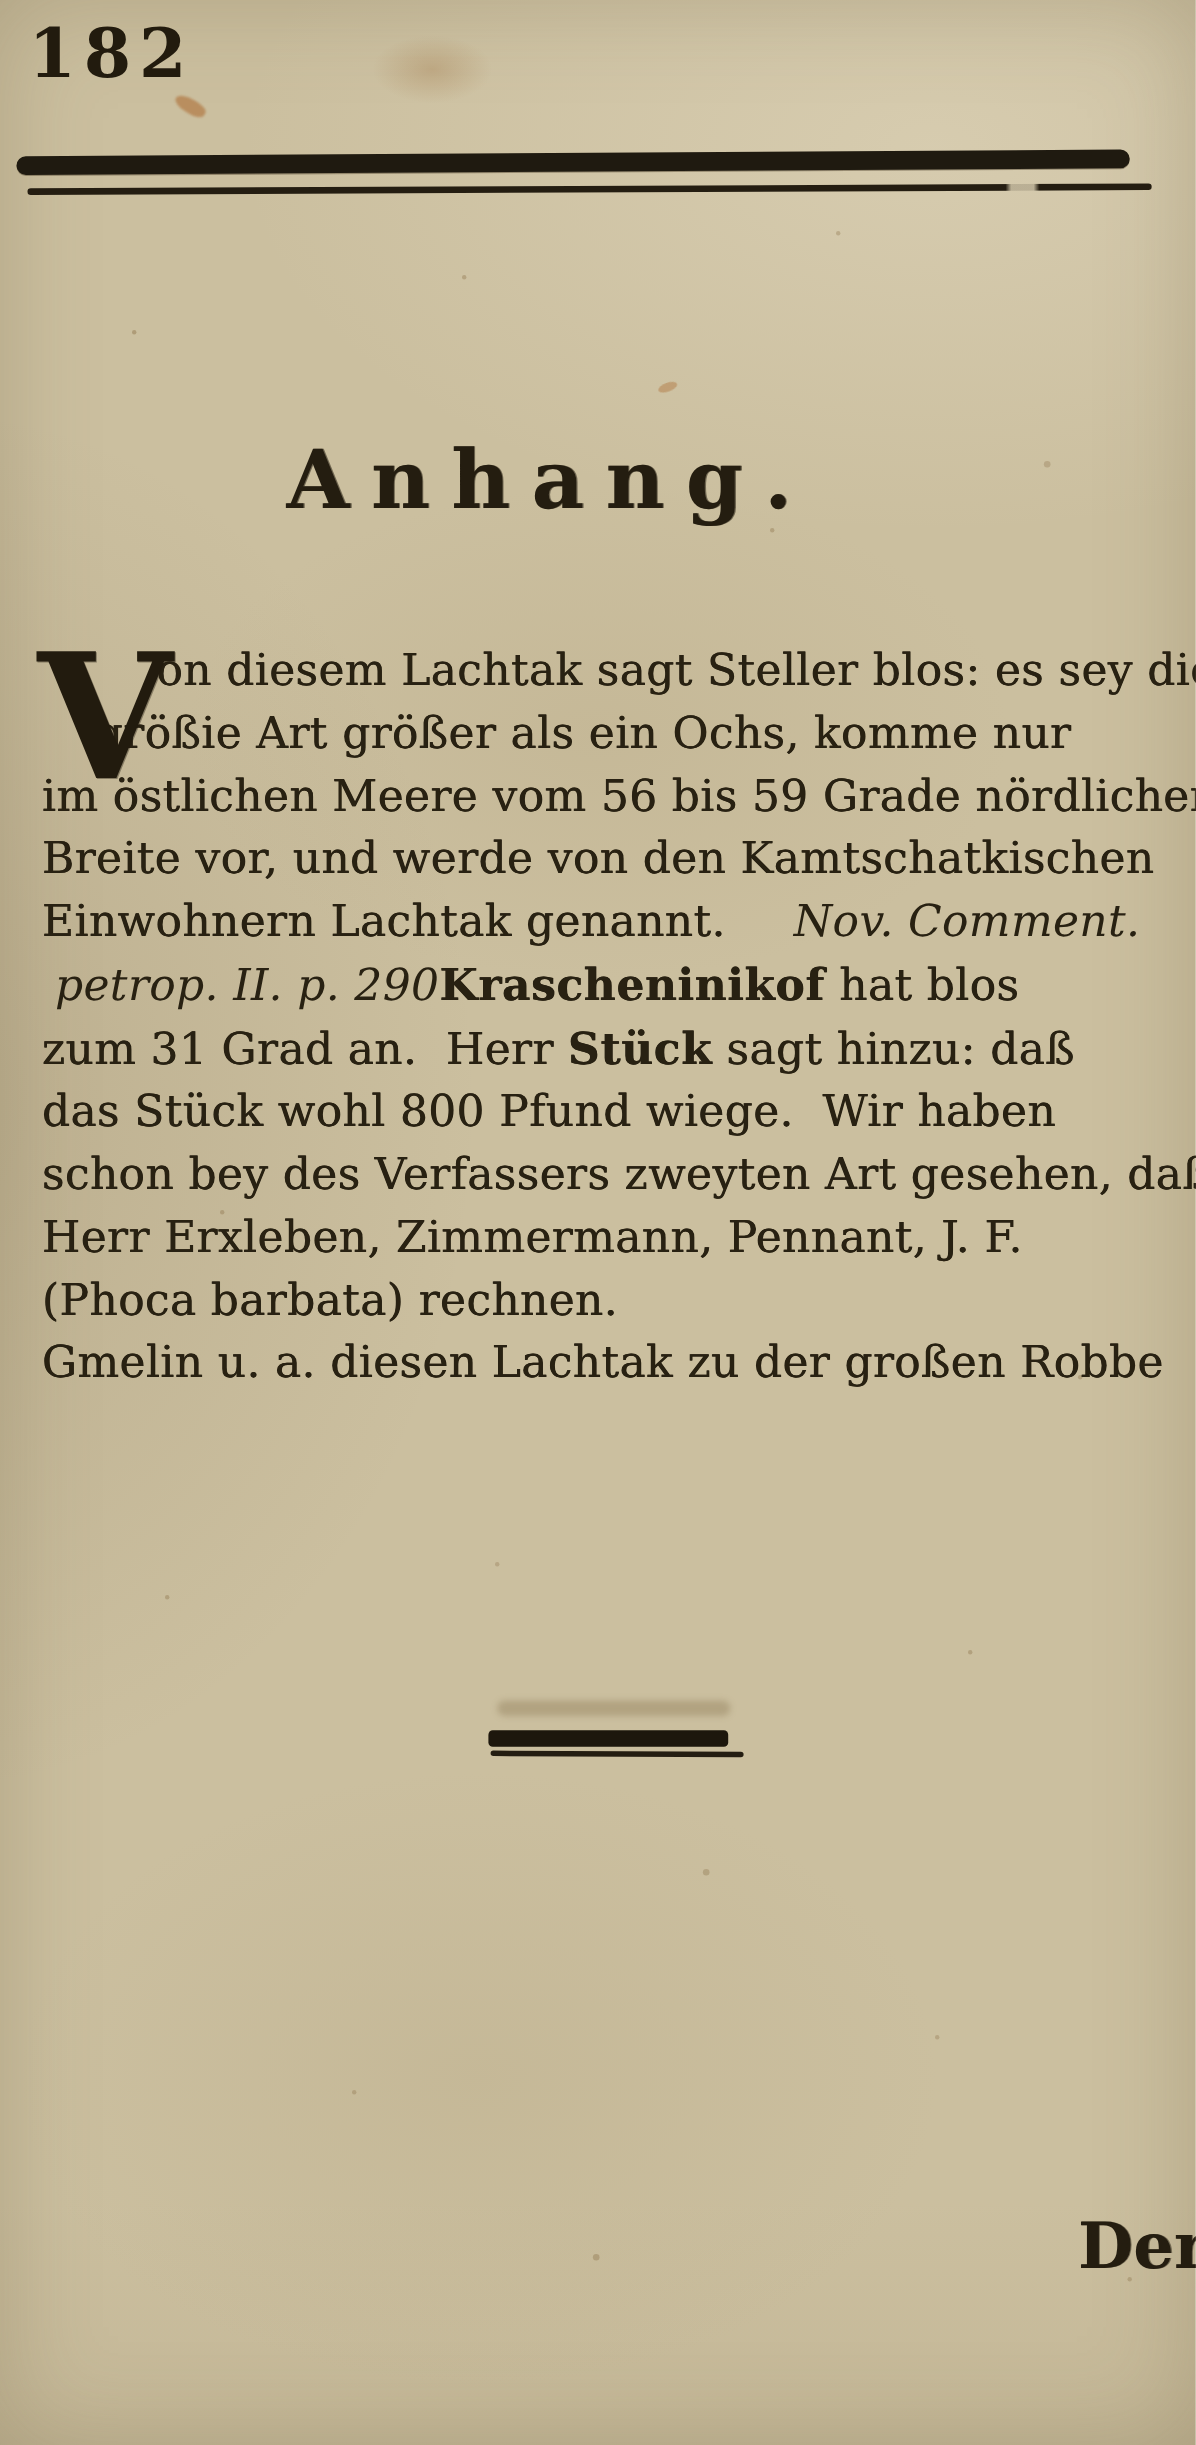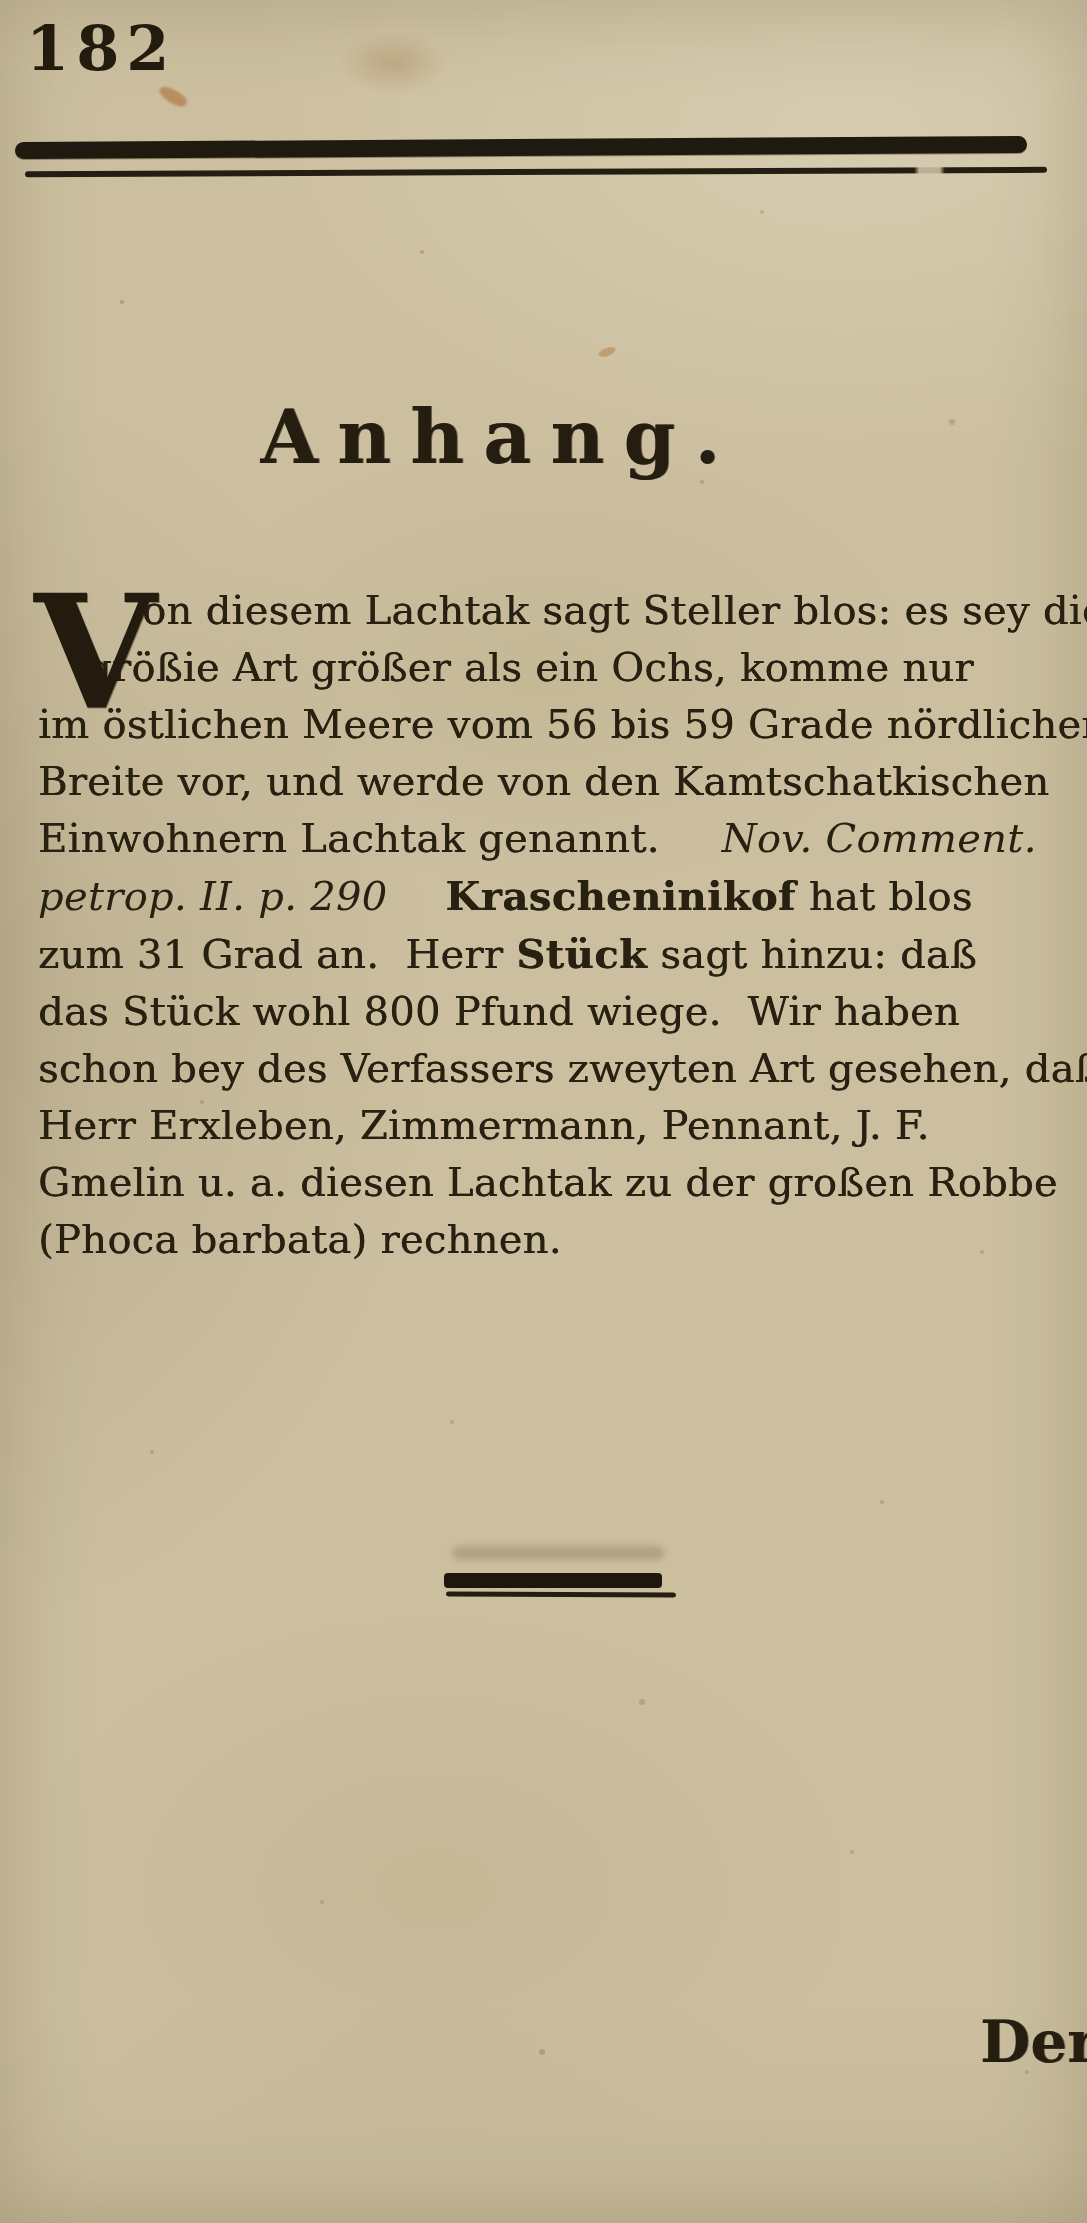--- a/index.html
+++ b/index.html
@@ -55,21 +55,21 @@
     color: #282112;
     letter-spacing: 0.3px;
   }
   .drop-cap {
     position: absolute; left: -4px; top: -8px;
     font-size: 158px; line-height: 1; font-weight: bold;
     color: #221b0e;
     text-shadow: 1px 1px 0 rgba(34,27,14,.4);
   }
   .line { white-space: pre; text-shadow: 0.45px 0 0 currentColor; }
-  .seg.latin-italic { font-style: italic; font-weight: normal; text-shadow: none; }
+  .seg.latin-italic { font-style: italic; font-weight: normal; text-shadow: none; margin-left: 12px; }
   .seg.latin { font-weight: normal; }
   .seg.schwabacher { font-weight: bold; letter-spacing: 0.5px; }
 
   .divider-ghost {
     position: absolute; left: 452px; top: 1546px; width: 212px; height: 14px;
     background: rgba(110,88,52,.28); border-radius: 7px;
     filter: blur(3px);
   }
   .divider {
     position: absolute; left: 444px; top: 1573px; width: 218px; height: 15px;
@@ -139,27 +139,27 @@
 
   <div class="heading">Anhang.</div>
 
   <div class="paragraph">
     <div class="drop-cap">V</div>
   <div class="line" style="margin-left: 104px;"><span class="seg">on diesem Lachtak sagt Steller blos: es sey die</span></div>
       <div class="line" style="margin-left: 48px;"><span class="seg">größie Art größer als ein Ochs, komme nur</span></div>
       <div class="line"><span class="seg">im östlichen Meere vom 56 bis 59 Grade nördlicher</span></div>
       <div class="line"><span class="seg">Breite vor, und werde von den Kamtschatkischen</span></div>
       <div class="line"><span class="seg">Einwohnern Lachtak genannt.</span><span class="seg latin-italic" style="margin-left: 62px; margin-top: 15px;">Nov. Comment.</span></div>
-      <div class="line"><span class="seg latin-italic">petrop. II. p. 290</span><span class="seg schwabacher" style="margin-left: 58px;">Krascheninikof</span><span class="seg"> hat blos</span></div>
+      <div class="line"><span class="seg latin-italic">petrop. II. p. 290</span><span class="seg schwabacher" style="">Krascheninikof</span><span class="seg"> hat blos</span></div>
       <div class="line"><span class="seg">zum 31 Grad an.  Herr </span><span class="seg schwabacher">Stück</span><span class="seg"> sagt hinzu: daß</span></div>
       <div class="line"><span class="seg">das Stück wohl 800 Pfund wiege.  Wir haben</span></div>
       <div class="line"><span class="seg">schon bey des Verfassers zweyten Art gesehen, daß</span></div>
       <div class="line"><span class="seg">Herr Erxleben, Zimmermann, Pennant, J. F.</span></div>
+      <div class="line"><span class="seg latin">(Phoca barbata)</span><span class="seg"> rechnen.</span></div>
       <div class="line"><span class="seg">Gmelin u. a. diesen Lachtak zu der großen Robbe</span></div>
-      <div class="line"><span class="seg latin">(Phoca barbata)</span><span class="seg"> rechnen.</span></div>
     </div>
 
   <div class="divider-ghost"></div>
   <div class="divider"></div>
   <div class="divider-thin"></div>
 
   <div class="catchword">Der</div>
 </div>
 
 </body></html>

